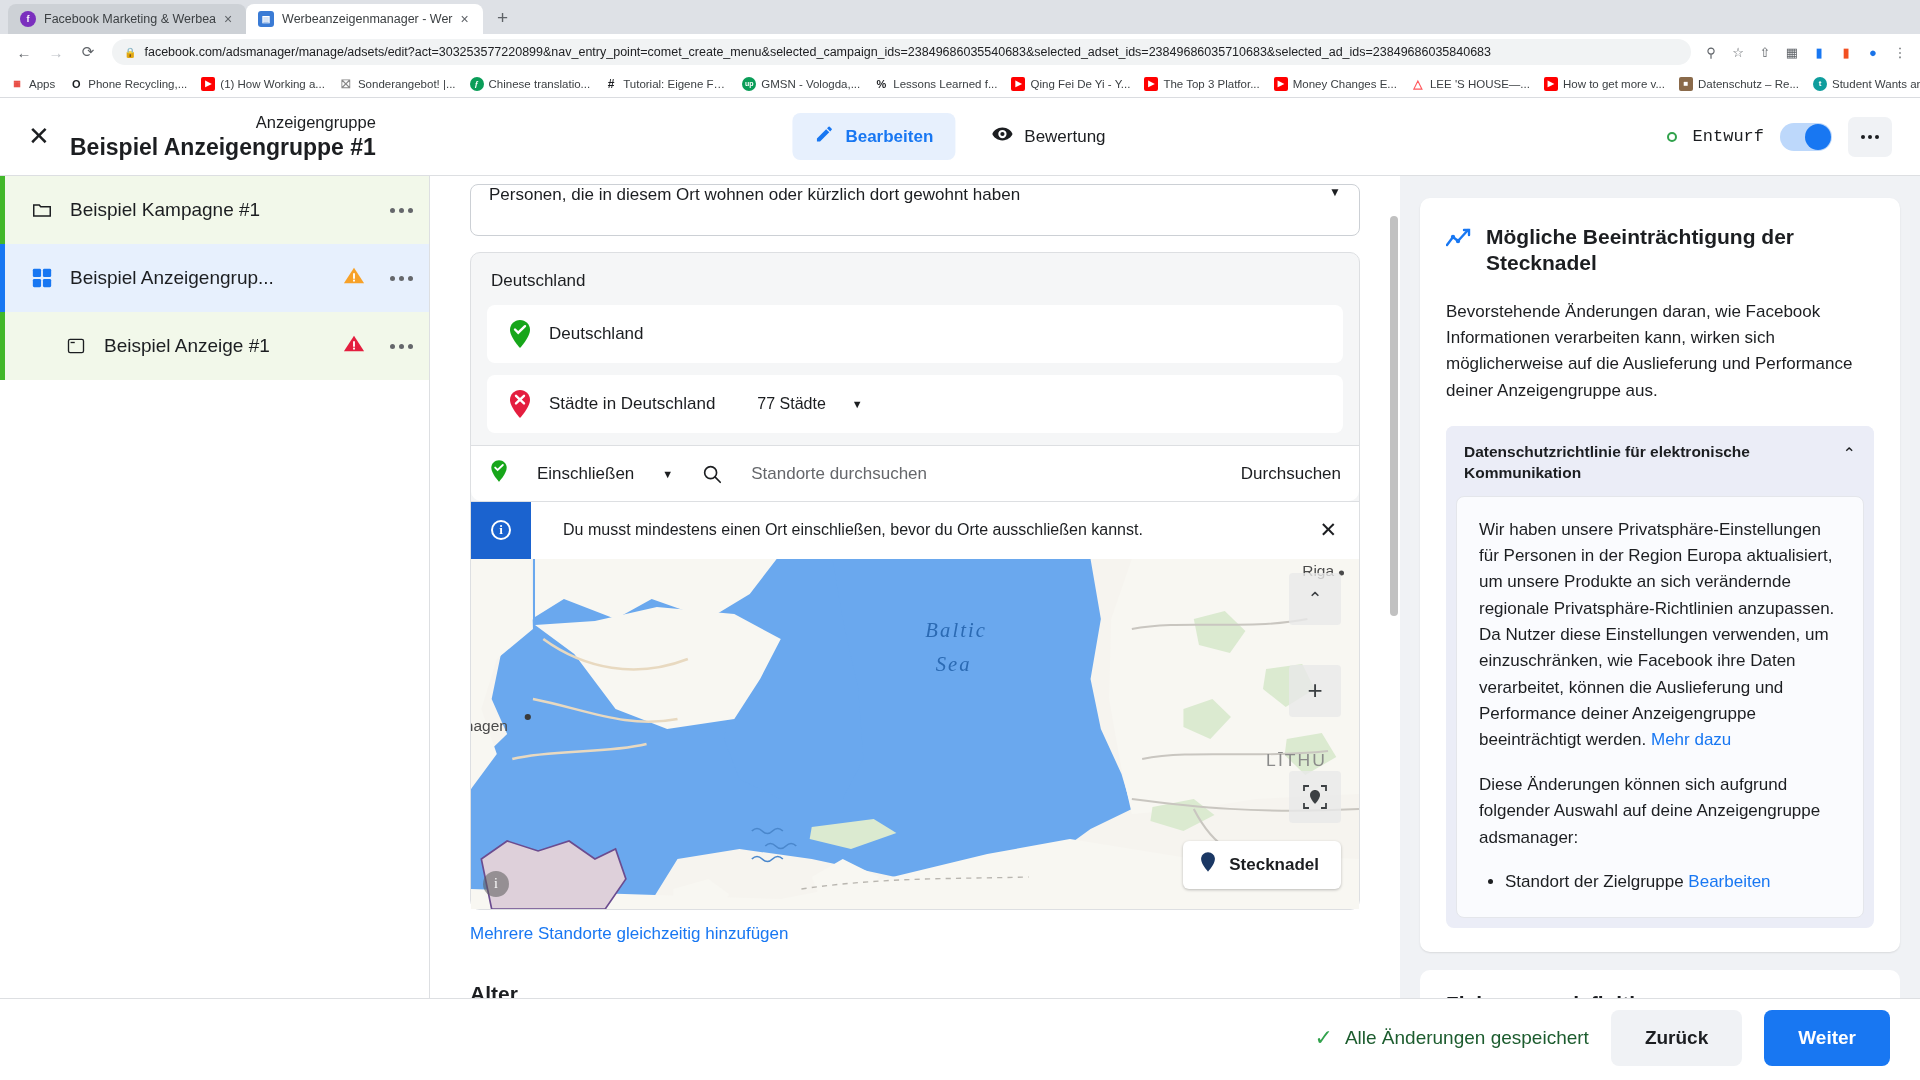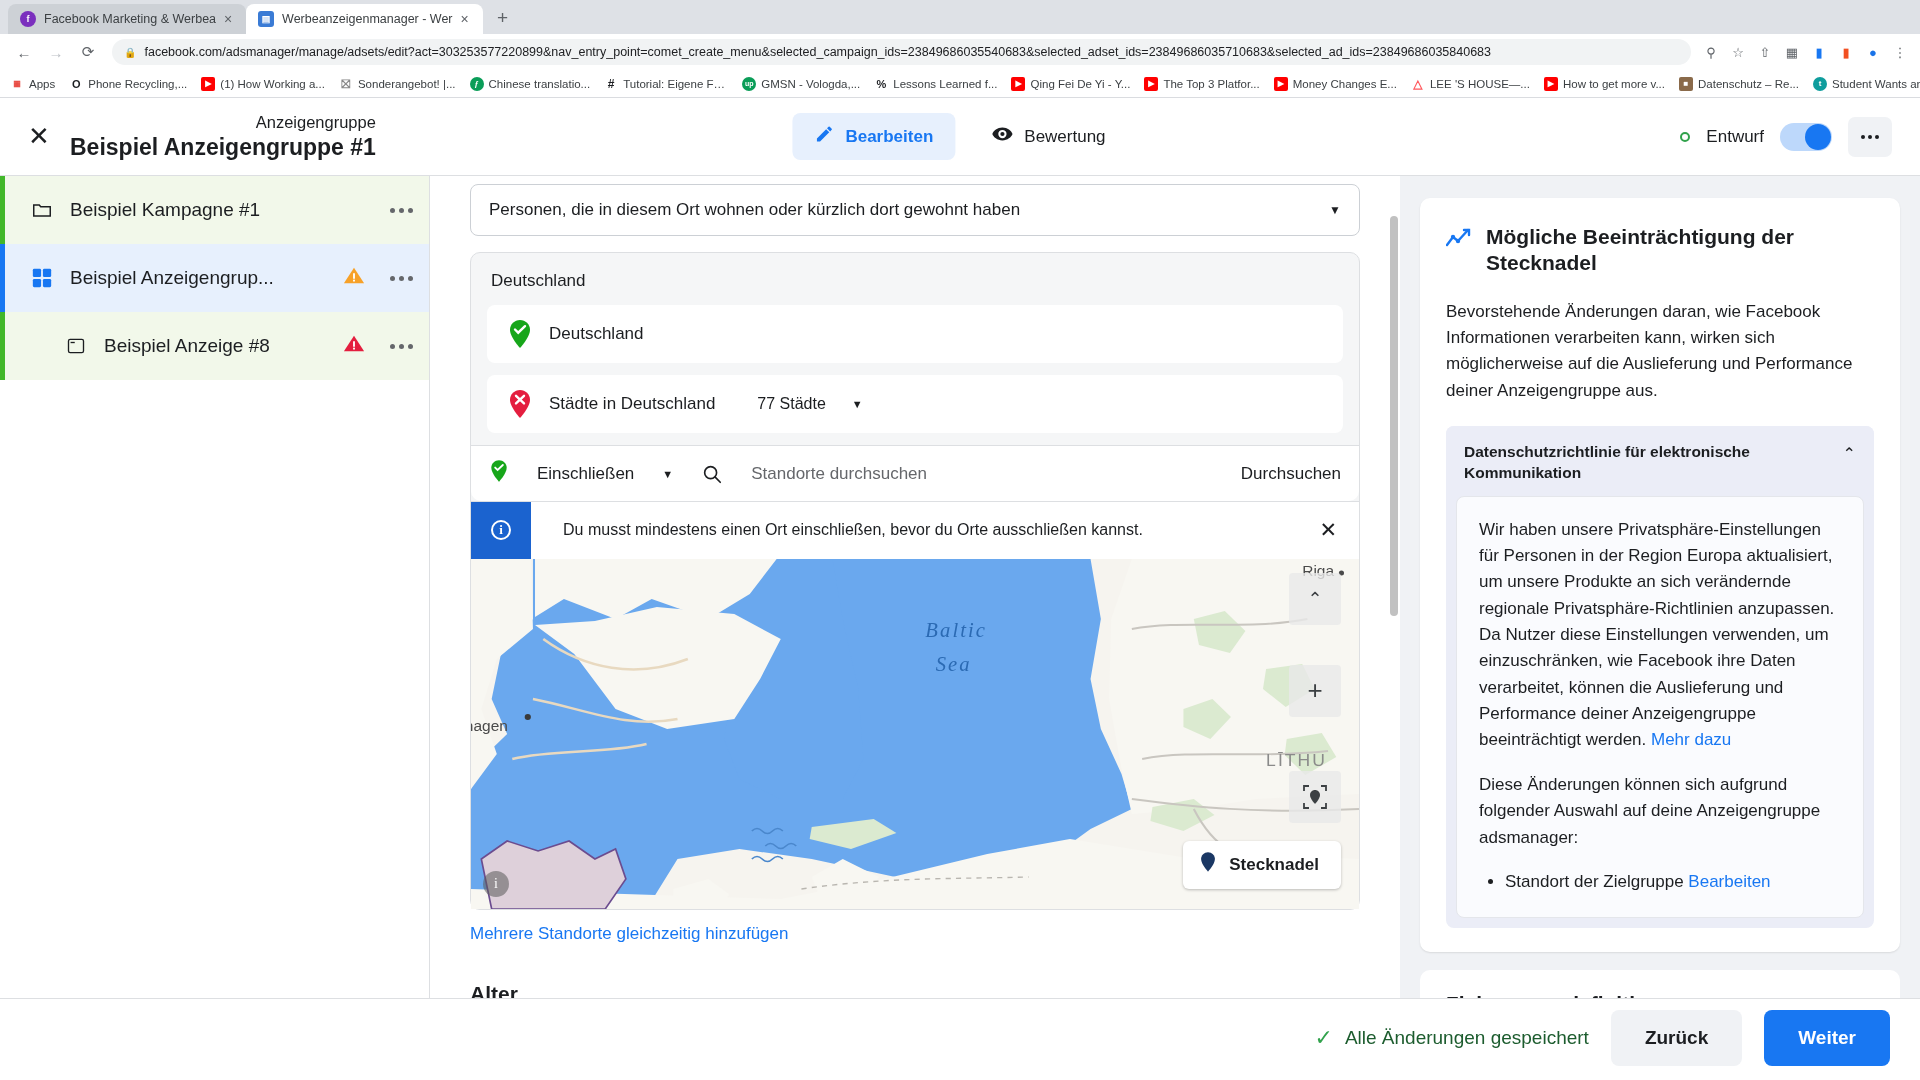--- a/index.html
+++ b/index.html
@@ -94,21 +94,21 @@
   .hdr-title { font-size: 23px; font-weight: bold; color: #1c1e21; }
   .hdr-center { position: absolute; left: 50%; transform: translateX(-50%); display: flex; align-items: center; gap: 14px; }
   .seg-btn {
     display: flex; align-items: center; gap: 11px;
     padding: 11px 22px; border-radius: 8px; font-size: 17px;
   }
   .seg-btn.active { background: #e7f0fd; color: #1877f2; font-weight: bold; }
   .seg-btn.idle { color: #1c1e21; }
   .hdr-right { margin-left: auto; display: flex; align-items: center; gap: 16px; }
   .status-dot { width: 10px; height: 10px; border-radius: 50%; border: 2.5px solid #31a24c; }
-  .status-text { font-size: 17px; color: #1c1e21; }
+  .status-text { font-size: 17px; color: #1c1e21; font-family: Liberation Mono, monospace; }
   .toggle {
     width: 52px; height: 28px; border-radius: 14px; background: #bdd8fb;
     position: relative;
   }
   .toggle::after {
     content: ""; position: absolute; right: 1px; top: 1px;
     width: 26px; height: 26px; border-radius: 50%; background: #1877f2;
   }
   .kebab-box {
     width: 44px; height: 40px; border-radius: 7px; background: #f0f2f5;
@@ -139,21 +139,21 @@
   .tree-warn { font-size: 20px; flex: 0 0 auto; }
   .tree-kebab { display: flex; gap: 4px; flex: 0 0 auto; margin-left: 10px; }
   .tree-kebab i { width: 5px; height: 5px; border-radius: 50%; background: #65676b; display: block; }
 
   
   .center { flex: 1 1 auto; position: relative; background: #fff; overflow: hidden; }
   .center-inner { padding: 0 40px 0 40px; }
 
   .select-box {
     margin-top: 8px; height: 52px; border: 1px solid #ccd0d5; border-radius: 8px;
-    display: flex; align-items: center; padding: 0 18px; font-size: 17px; color: #1c1e21;
+    display: flex; padding: 0 18px; font-size: 17px; color: #1c1e21;
     background: #fff;
   }
   .select-caret { margin-left: auto; font-size: 12px; color: #1c1e21; }
 
   .loc-card {
     margin-top: 16px; border: 1px solid #dddfe2; border-radius: 10px;
     background: #f5f6f7; padding: 18px 16px 0 16px;
   }
   .loc-country-title { font-size: 17px; color: #1c1e21; padding: 0 4px 14px 4px; }
   .loc-item {
@@ -459,21 +459,21 @@
             <i></i>
           </span>
       </div>
       <div class="tree-row ad">
         <span class="tree-icon">
           <svg width="22" height="20" viewBox="0 0 24 24">
               <rect x="3" y="4" width="18" height="16" rx="2" fill="none" stroke="#1c1e21" stroke-width="1.6"></rect>
               <rect x="5.5" y="7" width="5" height="1.6" fill="#1c1e21"></rect>
             </svg>
         </span>
-        <span class="tree-label">Beispiel Anzeige #8</span>
+        <span class="tree-label">Beispiel Anzeige #1</span>
         <span class="tree-warn">
           <svg width="24" height="22" viewBox="0 0 24 24">
               <path fill="#e41e3f" d="M12 3 23 20H1z"></path>
               <rect x="11" y="9" width="2" height="6" fill="#fff"></rect>
               <rect x="11" y="16" width="2" height="2" fill="#fff"></rect>
             </svg>
         </span>
         <span class="tree-kebab">
             <i></i>
             <i></i>

